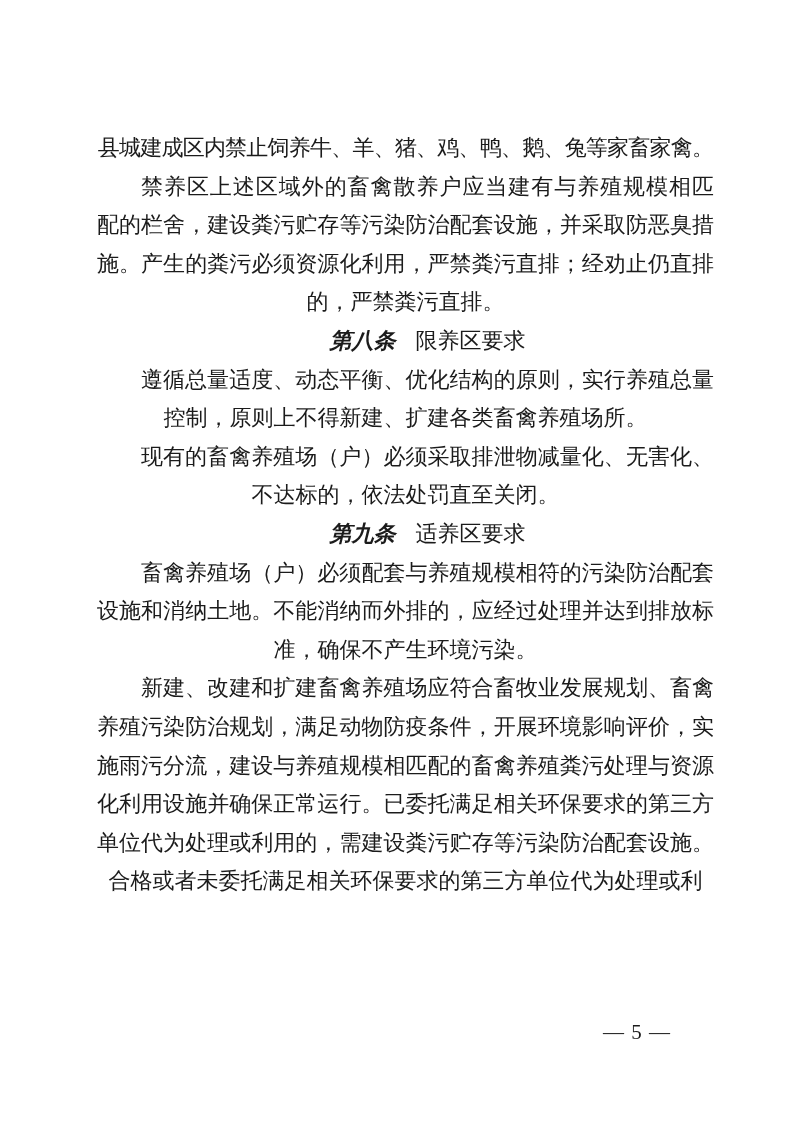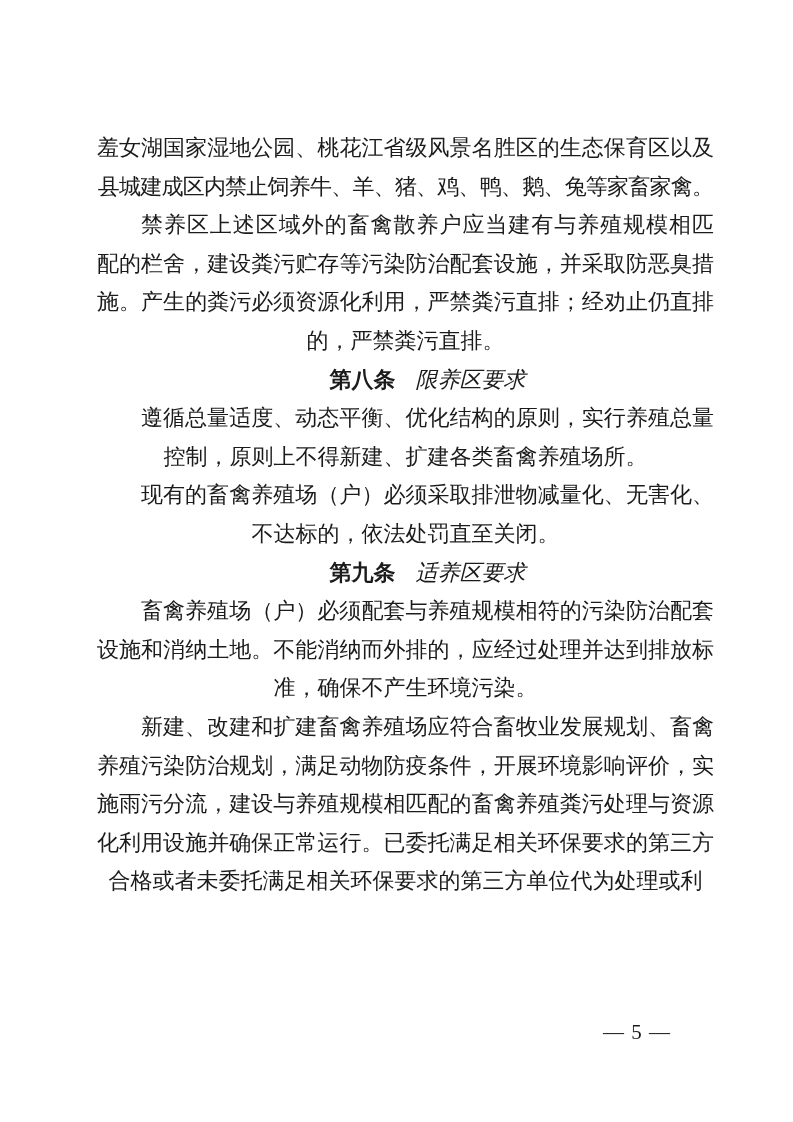--- a/index.html
+++ b/index.html
@@ -38,55 +38,55 @@
     text-indent: 2em;
   }
   .line.tight {
     letter-spacing: -0.78px;
   }
   .line.heading {
     white-space: nowrap;
   }
   .article-number {
     font-weight: bold;
+    font-style: italic;
   }
   .article-title {
     margin-left: 0.9em;
-    font-style: italic;
   }
   .page-number {
     position: absolute;
     top: 1020px;
     right: 122px;
     font-size: 21px;
     line-height: 24px;
     letter-spacing: 1px;
     color: #1b1b1b;
   }
 </style>
 </head>
 <body>
 
 <div class="page">
   <main class="doc-body">
-      <div class="line fill">羞女湖国家湿地公园、桃花江省级风景名胜区的生态保育区以及</div>
       <div class="line tight">县城建成区内禁止饲养牛、羊、猪、鸡、鸭、鹅、兔等家畜家禽。</div>
       <div class="line indent fill">禁养区上述区域外的畜禽散养户应当建有与养殖规模相匹</div>
       <div class="line fill">配的栏舍，建设粪污贮存等污染防治配套设施，并采取防恶臭措</div>
       <div class="line fill">施。产生的粪污必须资源化利用，严禁粪污直排；经劝止仍直排</div>
       <div class="line">的，严禁粪污直排。</div>
       <div class="line indent heading"><span class="article-number">第八条</span><span class="article-title">限养区要求</span></div>
       <div class="line indent fill">遵循总量适度、动态平衡、优化结构的原则，实行养殖总量</div>
       <div class="line">控制，原则上不得新建、扩建各类畜禽养殖场所。</div>
       <div class="line indent fill">现有的畜禽养殖场（户）必须采取排泄物减量化、无害化、</div>
       <div class="line">不达标的，依法处罚直至关闭。</div>
       <div class="line indent heading"><span class="article-number">第九条</span><span class="article-title">适养区要求</span></div>
       <div class="line indent fill">畜禽养殖场（户）必须配套与养殖规模相符的污染防治配套</div>
       <div class="line fill">设施和消纳土地。不能消纳而外排的，应经过处理并达到排放标</div>
       <div class="line">准，确保不产生环境污染。</div>
       <div class="line indent fill">新建、改建和扩建畜禽养殖场应符合畜牧业发展规划、畜禽</div>
       <div class="line fill">养殖污染防治规划，满足动物防疫条件，开展环境影响评价，实</div>
       <div class="line fill">施雨污分流，建设与养殖规模相匹配的畜禽养殖粪污处理与资源</div>
       <div class="line fill">化利用设施并确保正常运行。已委托满足相关环保要求的第三方</div>
+      <div class="line fill">单位代为处理或利用的，需建设粪污贮存等污染防治配套设施。</div>
       <div class="line">合格或者未委托满足相关环保要求的第三方单位代为处理或利</div>
     </main>
   <div class="page-number">— 5 —</div>
 </div>
 
 </body></html>

